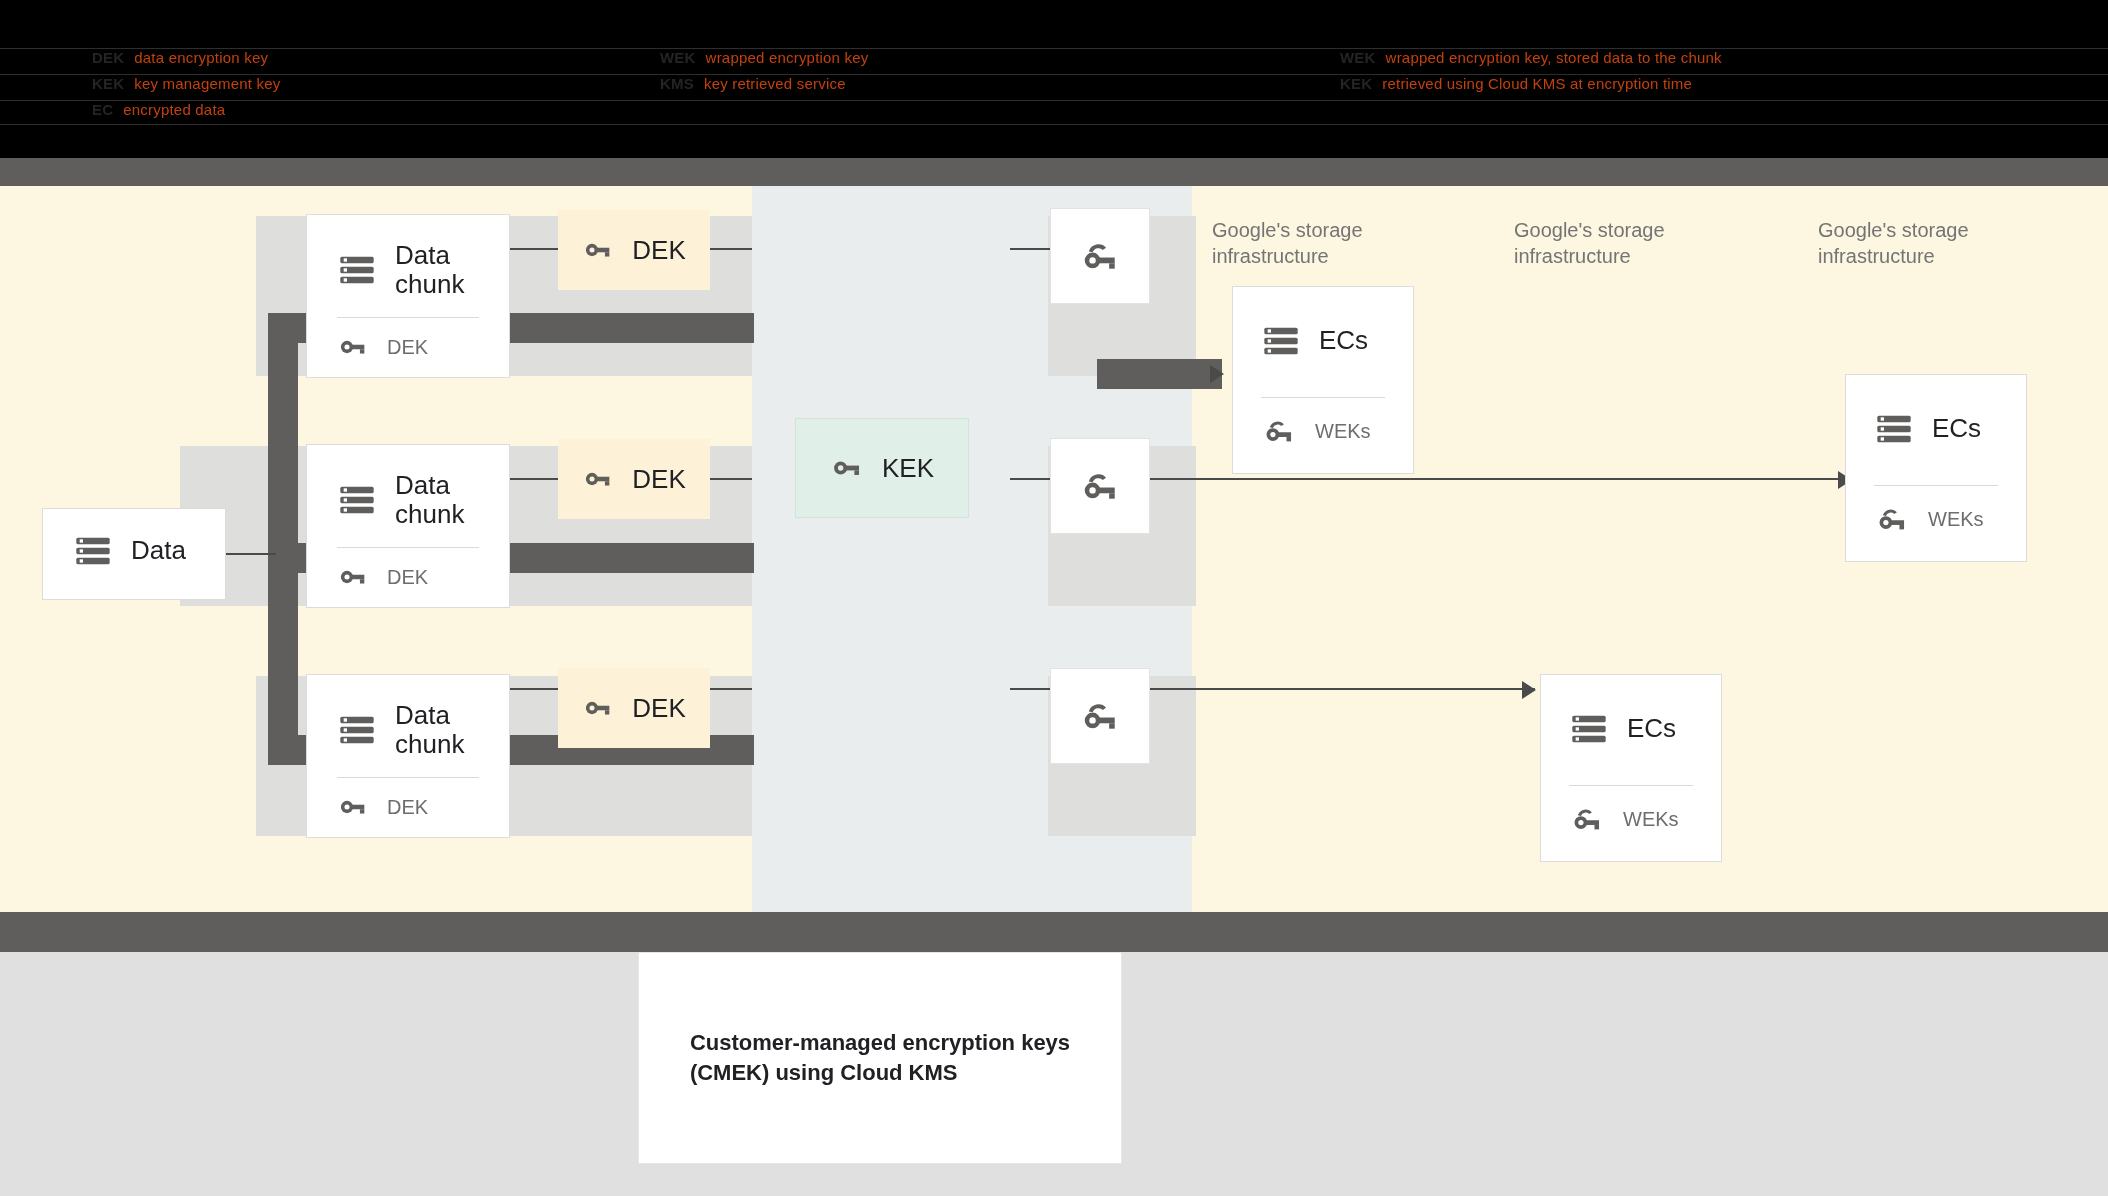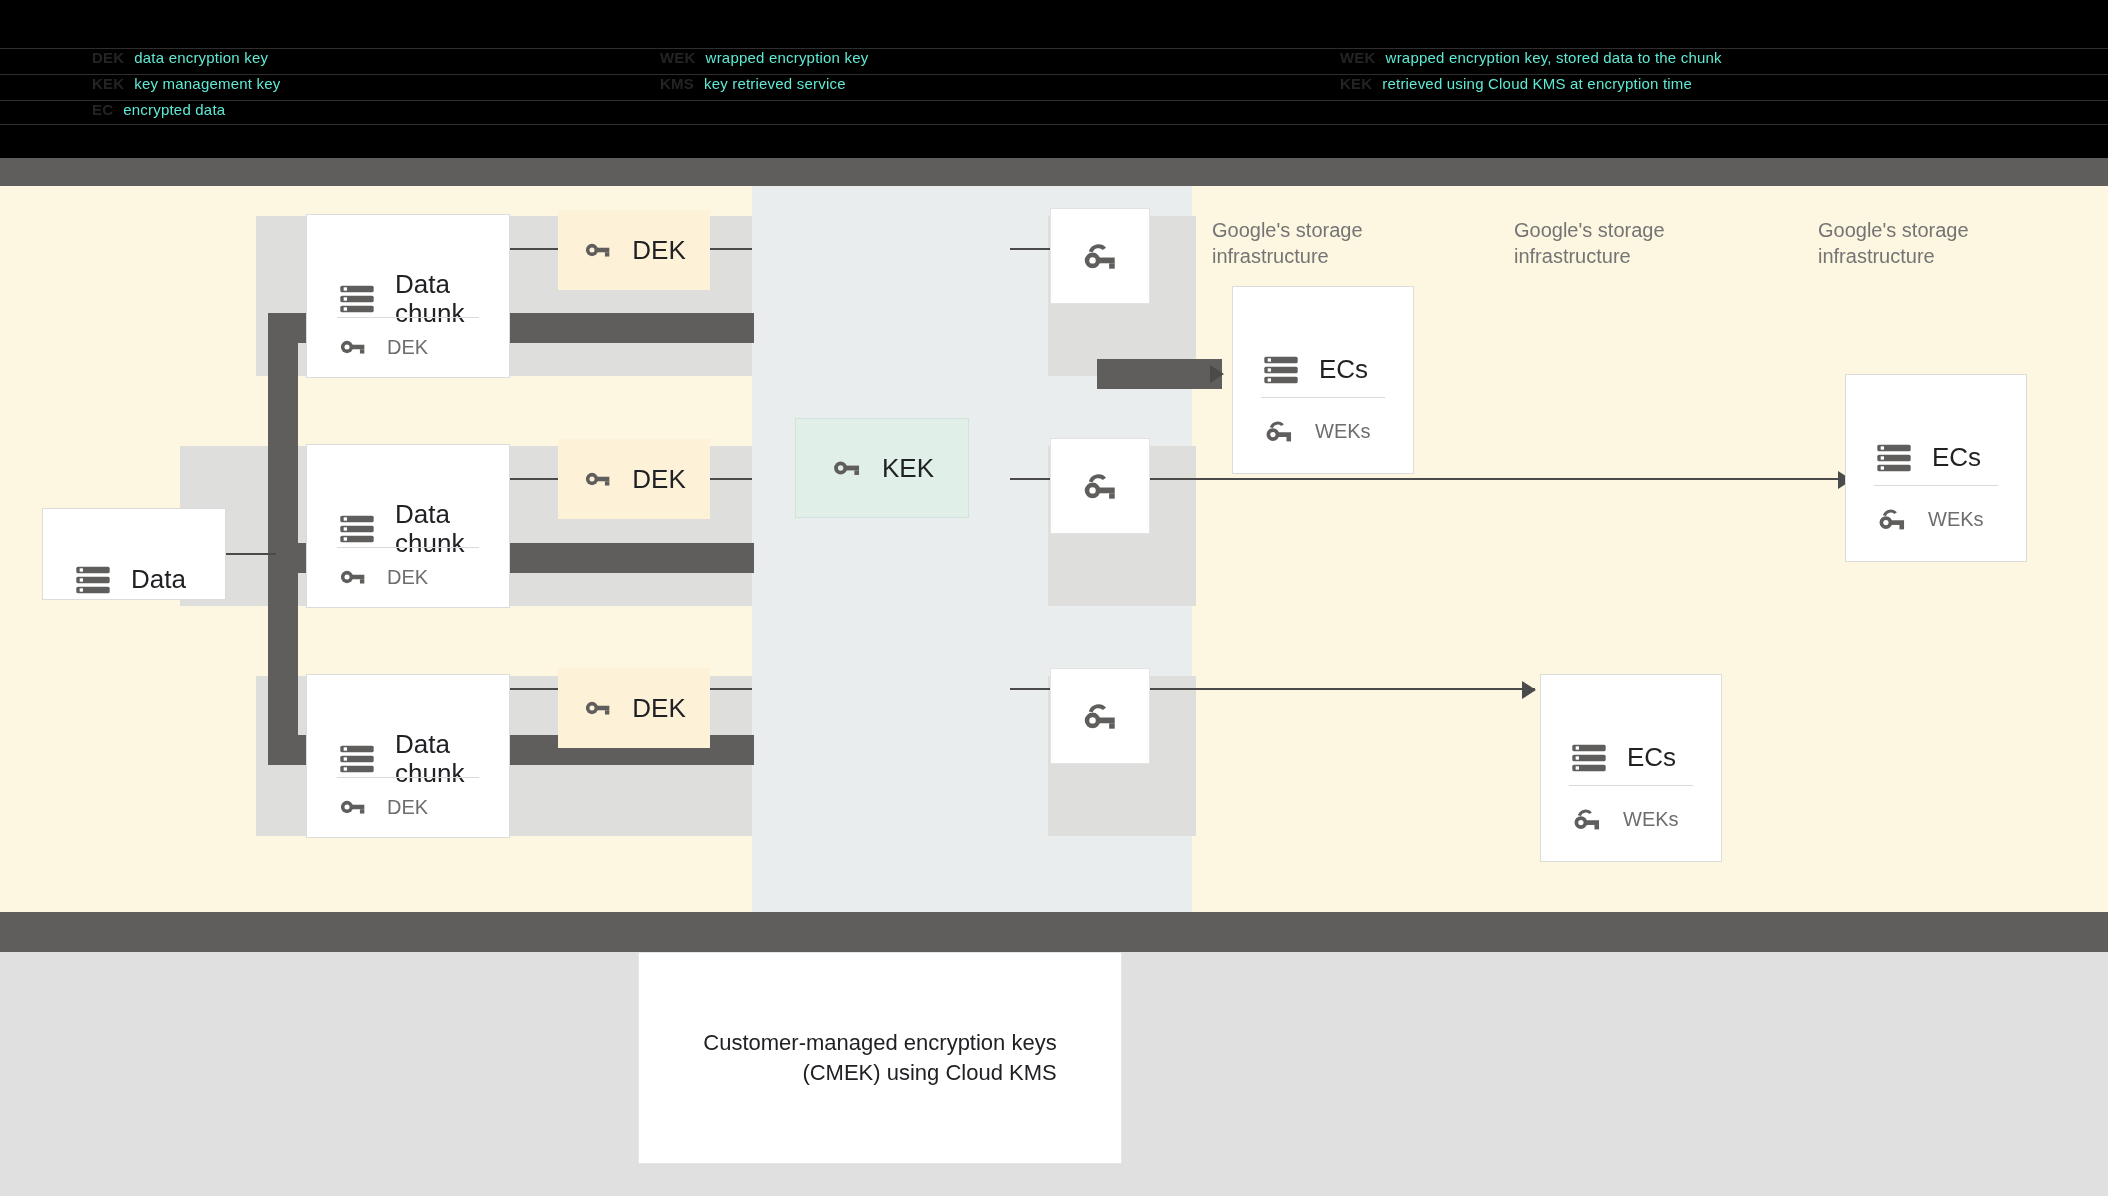--- a/index.html
+++ b/index.html
@@ -5,41 +5,41 @@
   html,body{margin:0;padding:0;background:#000;}
   body{width:2108px;height:1196px;font-family:"Liberation Sans",sans-serif;overflow:hidden;}
   #root{position:relative;width:2108px;height:1196px;background:#fff;}
 
   
   .legend-strip{position:absolute;left:0;top:0;width:2108px;height:158px;background:#000;overflow:hidden;}
   .legend-cols{position:absolute;left:0;top:44px;width:2108px;height:80px;display:flex;}
   .legend-col{position:relative;height:80px;}
   .legend-row{display:flex;align-items:center;height:26px;gap:10px;}
   .legend-term{color:#242424;font-size:15px;font-weight:700;white-space:nowrap;letter-spacing:.2px;}
-  .legend-def{color:#5eead4;font-size:15px;white-space:nowrap;letter-spacing:.2px;}
+  .legend-def{color:#c2410c;font-size:15px;white-space:nowrap;letter-spacing:.2px;}
   .legend-rule{position:absolute;left:0;right:0;height:1px;background:#2e2e2e;}
 
   
   .bar-top{position:absolute;left:0;top:158px;width:2108px;height:28px;background:#5f5e5c;}
   .bar-bottom{position:absolute;left:0;top:912px;width:2108px;height:40px;background:#5f5e5c;}
 
   
   .stage{position:absolute;left:0;top:186px;width:2108px;height:726px;background:#fdf6e0;}
   .col-mid{position:absolute;left:752px;top:0;width:440px;height:726px;background:#e9edee;}
   .band-row{position:absolute;left:0;width:496px;height:160px;background:#dededd;}
 
   
   .keystrip{position:absolute;width:148px;height:160px;background:#dededd;}
 
   
   .bracket{position:absolute;background:#5f5e5c;}
 
   
   .card{position:absolute;background:#fff;border:1px solid #dcdcdc;box-sizing:border-box;}
-  .card-top{display:flex;align-items:center;gap:18px;padding:26px 0 0 30px;margin-top:29px;}
+  .card-top{display:flex;align-items:center;gap:18px;padding:26px 0 0 30px;}
   .card-title{font-size:26px;color:#202124;line-height:1.12;}
   .divider{position:absolute;left:30px;right:30px;height:1px;background:#dadada;}
   .card-bot{position:absolute;left:30px;display:flex;align-items:center;gap:18px;}
   .card-sub{font-size:20px;color:#6d6d6d;}
 
   .kek-box{position:absolute;background:#e0f0e9;border:1px solid #d2e3dc;box-sizing:border-box;
            display:flex;align-items:center;justify-content:center;gap:18px;}
   .dek-box{position:absolute;background:#fdf2d8;box-sizing:border-box;
            display:flex;align-items:center;justify-content:center;gap:18px;}
   .box-label{font-size:26px;color:#202124;}
@@ -57,21 +57,21 @@
              border-top:9px solid transparent;border-bottom:9px solid transparent;border-left:14px solid #4a4a4a;}
   .thickblock{position:absolute;background:#5f5e5c;}
 
   
   .storelabel{position:absolute;font-size:20px;color:#747474;line-height:1.28;white-space:pre-line;}
 
   
   .footer{position:absolute;left:0;top:952px;width:2108px;height:244px;background:#e0e0e0;}
   .caption{position:absolute;left:638px;top:0px;width:484px;height:212px;background:#fff;border:1px solid #e6e6e6;
            box-sizing:border-box;display:flex;flex-direction:column;align-items:center;justify-content:center;gap:26px;}
-  .cap-strong{font-size:22px;font-weight:400;color:#202124;text-align:right;line-height:1.35;}
+  .cap-strong{font-size:22px;font-weight:700;color:#202124;text-align:left;line-height:1.35;}
   .cap-plain{font-size:22px;color:#202124;text-align:center;line-height:1.35;}
   .cap-plain b{font-weight:700;}
 </style>
 </head>
 <body>
 
 <div id="root">
 
   <div class="legend-strip">
     <div class="legend-rule" style="top:48px;"></div>

